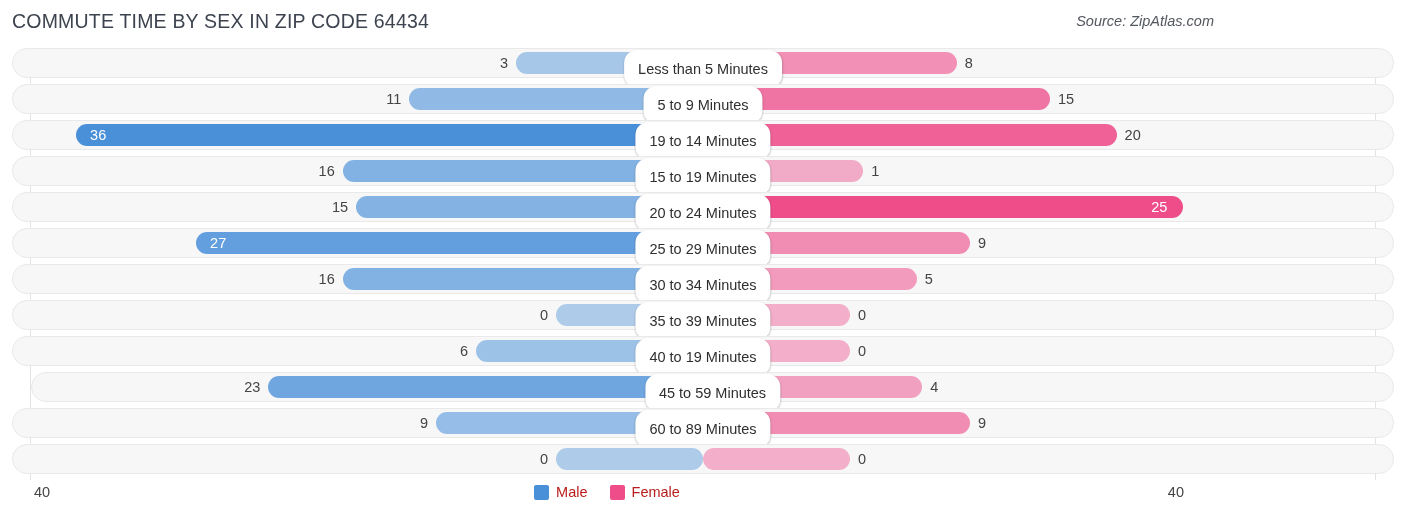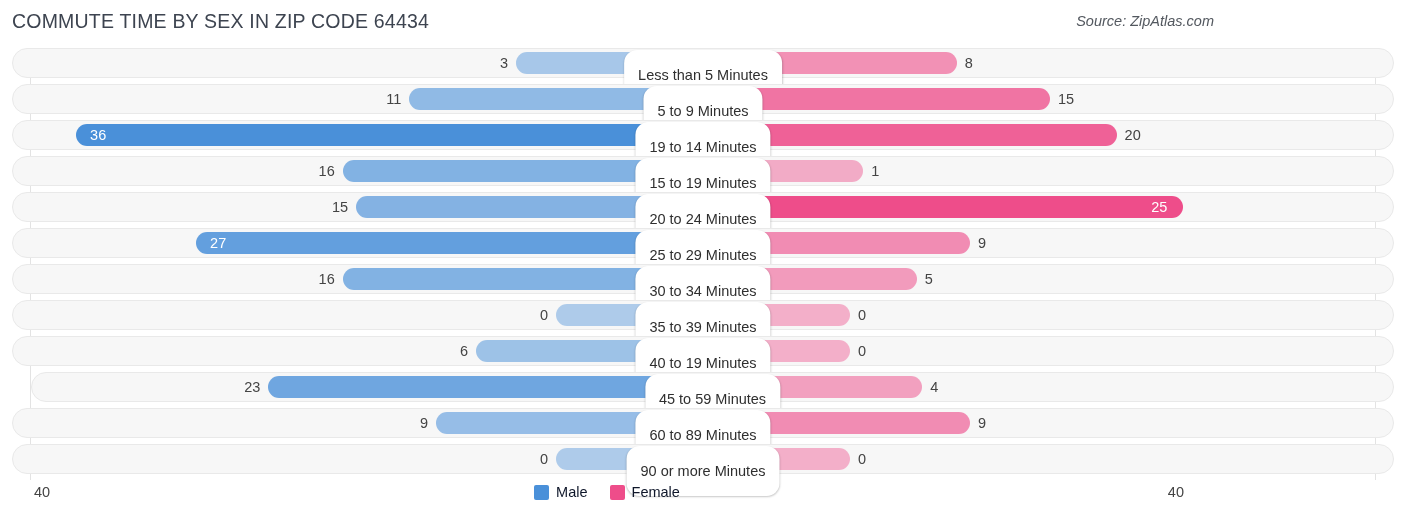--- a/index.html
+++ b/index.html
@@ -56,35 +56,35 @@
   .val-out-left{text-align:right;}
   .val-in{color:#ffffff;}
 
   .catpill{
     position:absolute;top:2px;height:26px;line-height:26px;
     background:#ffffff;
     border-radius:13px;
     box-shadow:0 1px 2px rgba(0,0,0,.22);
     font-size:14.5px;color:#2f2f2f;
     text-align:center;white-space:nowrap;
-    padding:12px 14px;
+    padding:6px 14px;
     left:50%;transform:translateX(-50%);
   }
 
   
   .axis{
     position:absolute;top:484px;font-size:14.5px;color:#444;
   }
   .axis-left{left:34px;}
   .axis-right{right:30px;}
 
   .legend{
     position:absolute;top:484px;left:0;right:0;
     display:flex;justify-content:center;align-items:flex-start;gap:22px;
-    font-size:14.5px;color:#0f172a;
+    font-size:14.5px;color:#b91c1c;
   }
   .legend-item{display:flex;align-items:center;gap:7px;}
   .swatch{width:15px;height:15px;border-radius:2px;display:inline-block;}
 </style>
 </head>
 <body>
 
 <div id="chart-root">
 
   <div class="title">COMMUTE TIME BY SEX IN ZIP CODE 64434</div>
@@ -180,21 +180,20 @@
         <div class="bar bar-female" style="left: 703px; width: 266.97px; opacity: 0.6288;"></div>
         <div class="val" style="left: 977.97px;">9</div>
         <div class="catpill">60 to 89 Minutes</div>
       </div>
       <div class="row" style="top: 396px;">
         <div class="track"></div>
         <div class="bar bar-male" style="left: 556px; width: 147px; opacity: 0.42;"></div>
         <div class="val val-out-left" style="left: 496px; width: 52px;">0</div>
         <div class="bar bar-female" style="left: 703px; width: 147px; opacity: 0.42;"></div>
         <div class="val" style="left: 858px;">0</div>
-        <div class="catpill">90 or more Minutes</div>
       </div>
     </div>
 
   <div class="axis axis-left">40</div>
   <div class="axis axis-right">40</div>
 
   <div class="legend" id="legend">
       <div class="legend-item">
         <span class="swatch" style="background: rgb(74, 144, 217);"></span>
         <span>Male</span>

